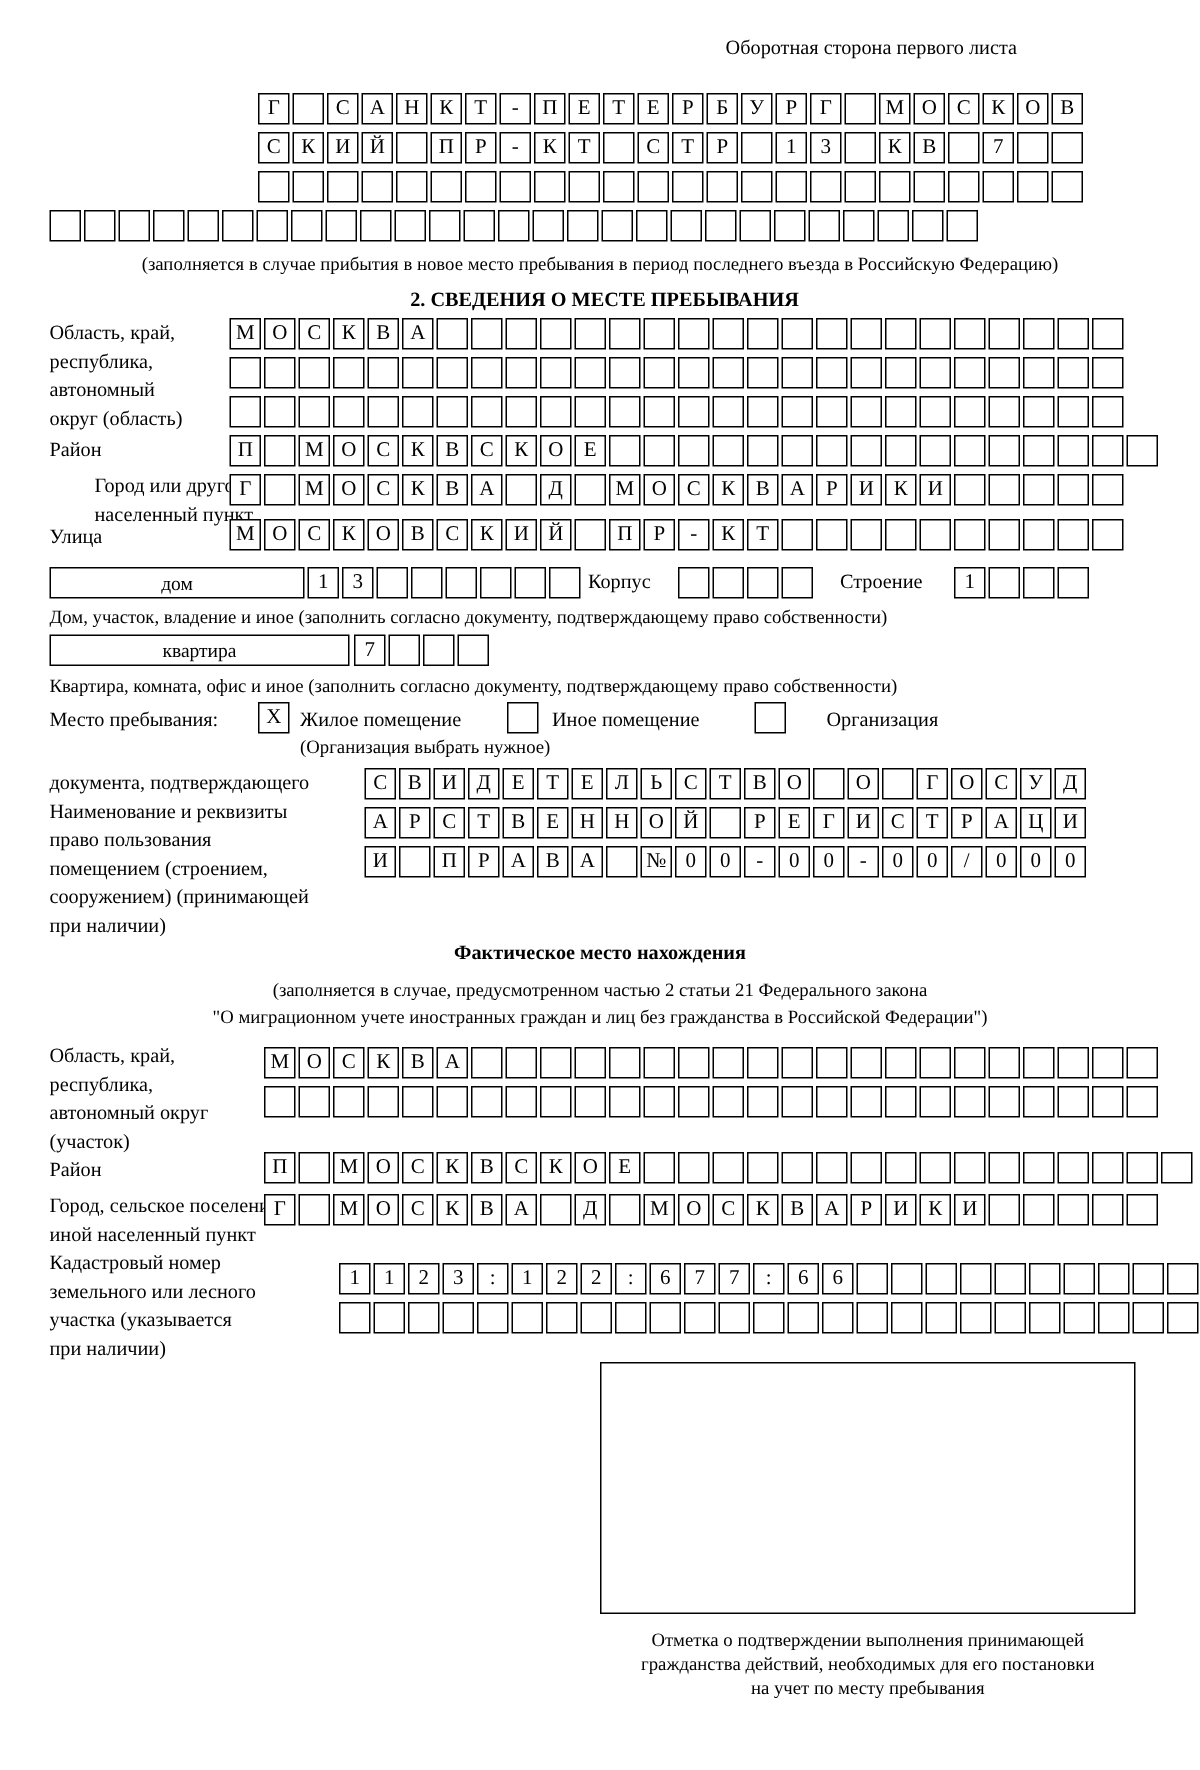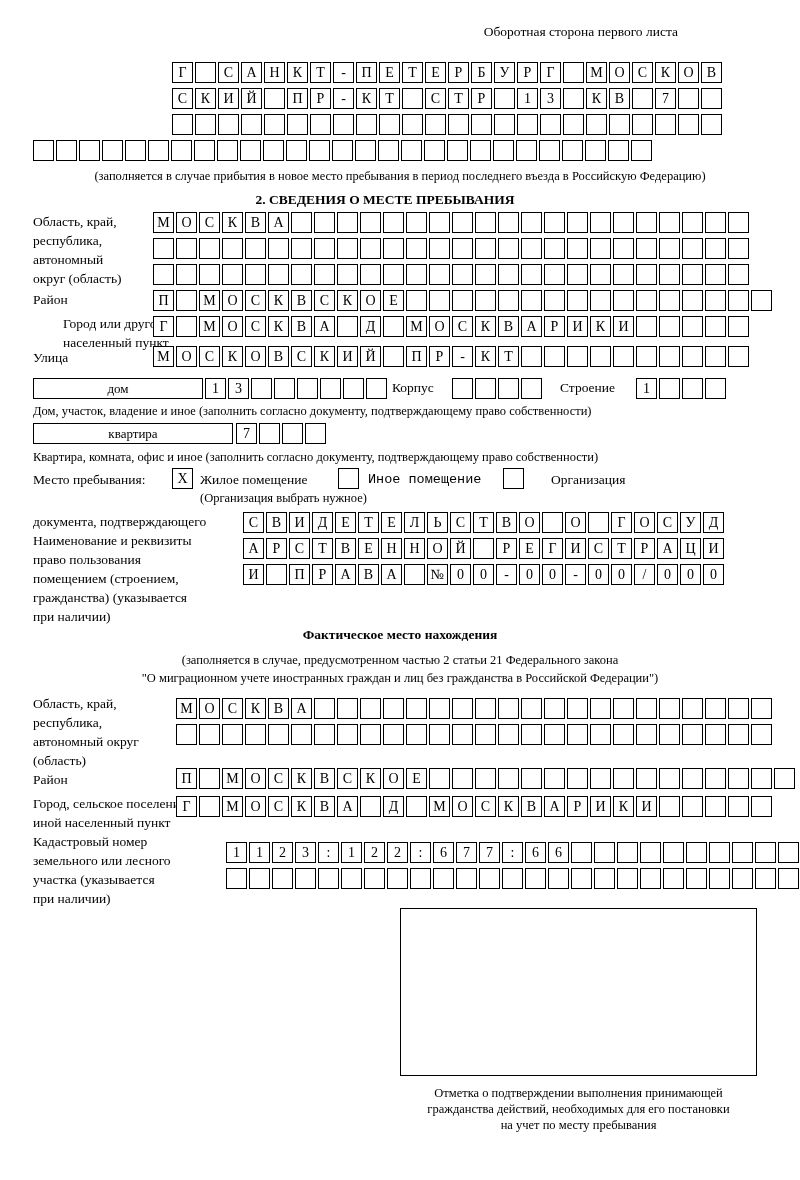--- a/index.html
+++ b/index.html
@@ -199,21 +199,21 @@
       <div class="cell"></div>
       <div class="cell"></div>
       <div class="cell"></div>
       <div class="cell"></div>
       <div class="cell"></div>
       <div class="cell"></div>
     </div>
 
   <div class="abs note" style="top:168px; left:33px; width:734px;">(заполняется в случае прибытия в новое место пребывания в период последнего въезда в Российскую Федерацию)</div>
 
-  <div class="abs lbl bold center" style="top:190px; left:18px; width:734px;">2. СВЕДЕНИЯ О МЕСТЕ ПРЕБЫВАНИЯ</div>
+  <div class="abs lbl bold center" style="top:190px; left:36px; width:734px;">2. СВЕДЕНИЯ О МЕСТЕ ПРЕБЫВАНИЯ</div>
 
   <div class="abs lbl" style="top:212px; left:33px; width:140px;">
     <div>Область, край,</div>
     <div>республика,</div>
     <div>автономный</div>
     <div>округ (область)</div>
   </div>
   <div class="abs cells" id="s2-region-0" style="top:212px; left:153px;">
       <div class="cell">М</div>
       <div class="cell">О</div>
@@ -428,31 +428,31 @@
       <div class="cell"></div>
       <div class="cell"></div>
     </div>
 
   <div class="abs lbl-sm" style="top:449px; left:33px; width:734px;">Квартира, комната, офис и иное (заполнить согласно документу, подтверждающему право собственности)</div>
 
   <div class="abs lbl" style="top:470px; left:33px;">Место пребывания:</div>
   <div class="abs checkbox" style="top:468px; left:172px;">X</div>
   <div class="abs lbl" style="top:470px; left:200px;">Жилое помещение</div>
   <div class="abs checkbox" style="top:468px; left:338px;"></div>
-  <div class="abs lbl" style="top:470px; left:368px;font-family:Liberation Mono, monospace;">Иное помещение</div>
+  <div class="abs lbl" style="top:470px; left:368px;">Иное помещение</div>
   <div class="abs checkbox" style="top:468px; left:503px;"></div>
   <div class="abs lbl" style="top:470px; left:551px;">Организация</div>
   <div class="abs lbl-sm" style="top:490px; left:200px;">(Организация выбрать нужное)</div>
 
   <div class="abs lbl" style="top:512px; left:33px; width:215px;">
     <div>документа, подтверждающего</div>
     <div>Наименование и реквизиты</div>
     <div>право пользования</div>
     <div>помещением (строением,</div>
-    <div>гражданства) (указывается</div>
+    <div>сооружением) (принимающей</div>
     <div>при наличии)</div>
   </div>
   <div class="abs cells" id="s2-doc-0" style="top:512px; left:243px;">
       <div class="cell">С</div>
       <div class="cell">В</div>
       <div class="cell">И</div>
       <div class="cell">Д</div>
       <div class="cell">Е</div>
       <div class="cell">Т</div>
       <div class="cell">Е</div>
@@ -519,21 +519,21 @@
     </div>
 
   <div class="abs lbl bold center" style="top:625px; left:33px; width:734px;">Фактическое место нахождения</div>
   <div class="abs note" style="top:652px; left:33px; width:734px;">(заполняется в случае, предусмотренном частью 2 статьи 21 Федерального закона</div>
   <div class="abs note" style="top:670px; left:33px; width:734px;">"О миграционном учете иностранных граждан и лиц без гражданства в Российской Федерации")</div>
 
   <div class="abs lbl" style="top:694px; left:33px; width:150px;">
     <div>Область, край,</div>
     <div>республика,</div>
     <div>автономный округ</div>
-    <div>(область)</div>
+    <div>(участок)</div>
   </div>
   <div class="abs cells" id="al-region-0" style="top:698px; left:176px;">
       <div class="cell">М</div>
       <div class="cell">О</div>
       <div class="cell">С</div>
       <div class="cell">К</div>
       <div class="cell">В</div>
       <div class="cell">А</div>
       <div class="cell"></div>
       <div class="cell"></div>

